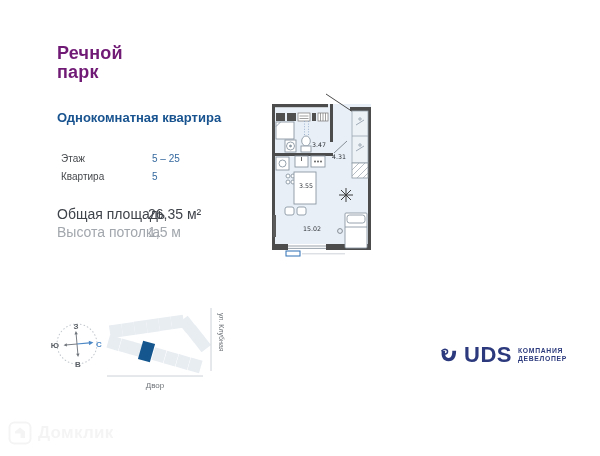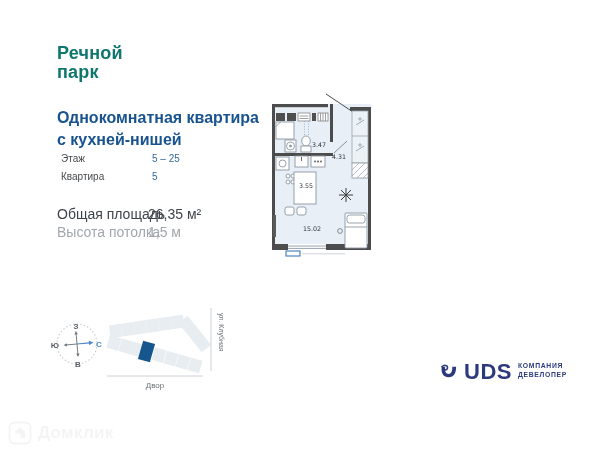--- a/index.html
+++ b/index.html
@@ -2,24 +2,24 @@
 <html><head>
 <meta charset="utf-8">
 <style>
   html,body{margin:0;padding:0;background:#ffffff;}
   body{width:600px;height:456px;position:relative;overflow:hidden;
        font-family:"Liberation Sans","DejaVu Sans",sans-serif;-webkit-font-smoothing:antialiased;}
   .abs{position:absolute;}
 
   
   .brand{left:57px;top:44px;font-weight:bold;font-size:18px;line-height:18.5px;
-         color:#0f766e;letter-spacing:.2px;}
-
-  
-  .apt-title{left:57px;top:107px;font-weight:bold;font-size:16px;line-height:22px;color:#18538f;}
+         color:#701a75;letter-spacing:.2px;}
+
+  
+  .apt-title{left:57px;top:107px;font-weight:bold;font-size:13px;line-height:22px;color:#18538f;}
   .spec-row{left:61px;width:210px;display:flex;font-size:10px;color:#46494d;}
   .spec-row .val{position:absolute;left:91px;font-weight:normal;color:#35699f;}
   .row-floor{top:153px;} .row-unit{top:170.5px;align-items:flex-end;}
   .area-row{left:57px;width:230px;font-size:14px;color:#3f434a;}
   .area-row .val{position:absolute;left:91px;}
   .row-area{top:206px;} .row-ceiling{top:224px;color:#a2a7ad;}
   .row-ceiling .val{color:#a2a7ad;}
 
   
   .plan{left:268px;top:90px;}
@@ -28,39 +28,38 @@
   
   .compass{left:45px;top:311px;}
   .compass text{font-family:"Liberation Sans",sans-serif;font-size:8px;font-weight:bold;fill:#5a6066;}
   .compass text.north{fill:#4c88c6;}
 
   
   .site{left:103px;top:303px;}
   .site text{font-family:"Liberation Sans",sans-serif;fill:#6d7277;}
 
   
-  .uds{left:439px;top:362px;display:flex;gap:6px;}
+  .uds{left:439px;top:345px;display:flex;align-items:center;gap:6px;}
   .uds .name{font-size:22px;font-weight:bold;color:#2c3a7d;letter-spacing:.5px;line-height:20px;}
   .uds .desc{font-size:6.8px;font-weight:bold;color:#2c3a7d;letter-spacing:.7px;line-height:8.5px;}
 
   
   .wm{left:8px;top:421px;display:flex;align-items:center;gap:6px;color:rgba(40,40,40,0.05);}
   .wm .wm-text{font-size:17px;font-weight:bold;letter-spacing:.3px;}
 </style>
 </head>
 <body>
 
 <div class="abs brand">
   <div>Речной</div>
   <div>парк</div>
 </div>
 
 <div class="abs apt-title">
   <div>Однокомнатная квартира</div>
-  <div>с кухней-нишей</div>
 </div>
 
 <div class="abs spec-row row-floor">
   <span>Этаж</span>
   <span class="val">5 – 25</span>
 </div>
 <div class="abs spec-row row-unit">
   <span>Квартира</span>
   <span class="val">5</span>
 </div>

